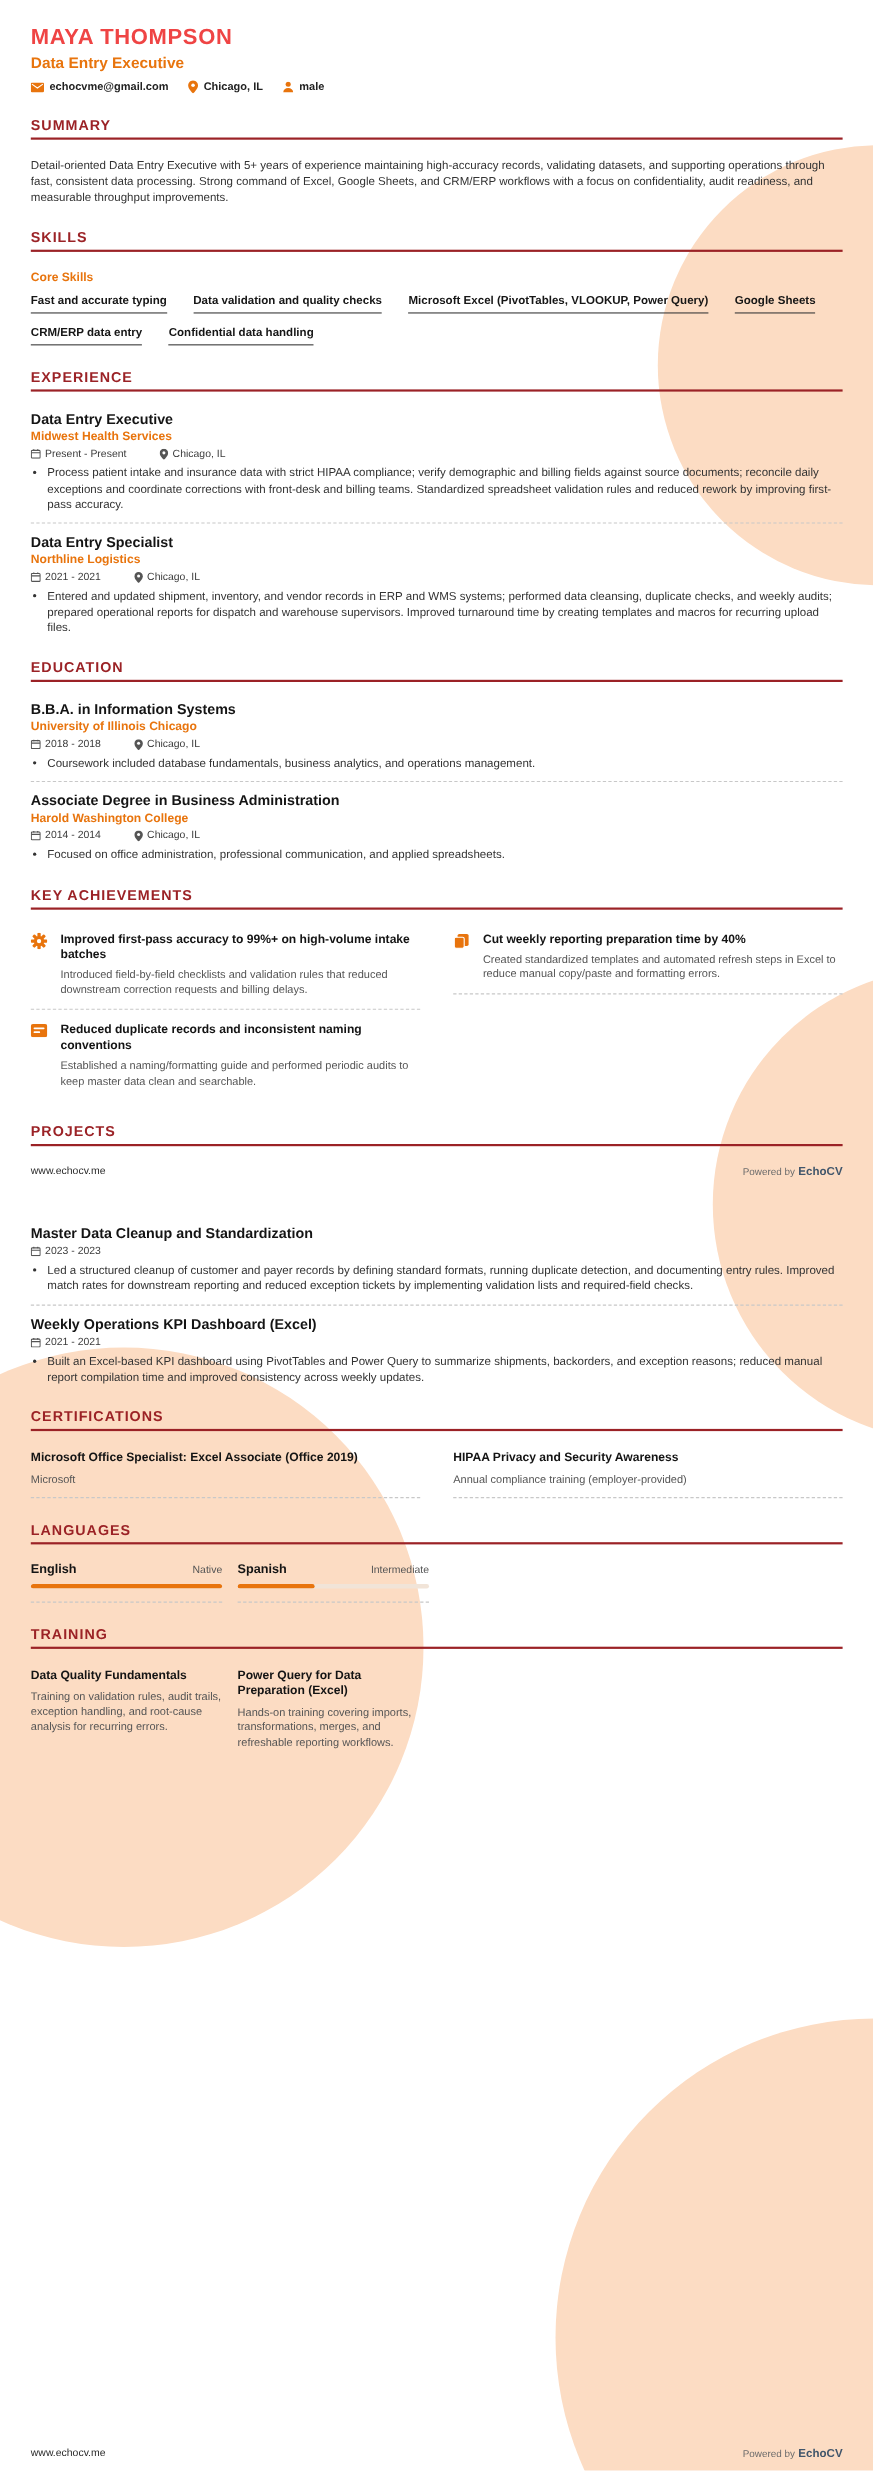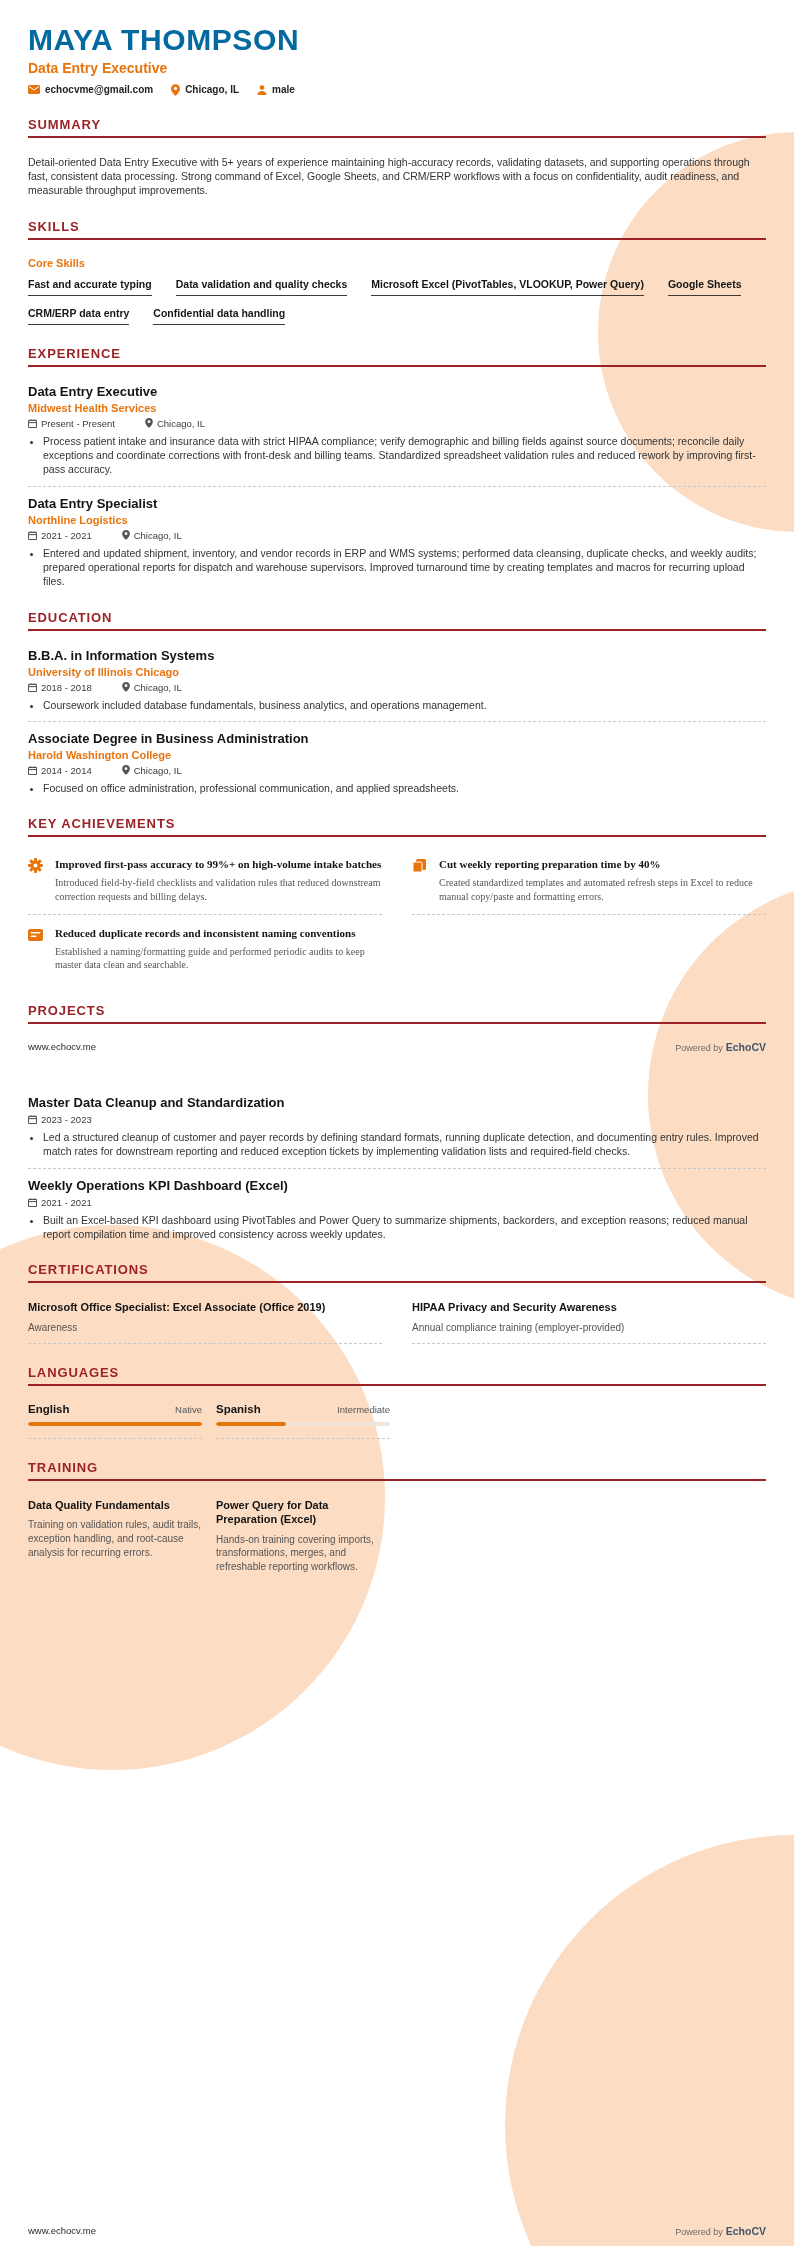--- a/index.html
+++ b/index.html
@@ -7,21 +7,21 @@
   body {
     width: 794px; height: 2246px;
     position: relative; overflow: hidden;
     font-family: "Liberation Sans", sans-serif;
     color: #1f1f1f;
   }
   .bg-circle { position: absolute; border-radius: 50%; background: #fcdcc3; z-index: 0; }
   .content { position: relative; z-index: 1; padding: 24px 28px 0 28px; }
 
   
-  .name { font-size: 30px; font-weight: 700; letter-spacing: .6px; color: #0369a1; line-height: 1.05; }
+  .name { font-size: 20px; font-weight: 700; letter-spacing: .6px; color: #ef4444; line-height: 1.05; }
   .role { font-size: 14px; font-weight: 700; color: #e8740d; margin-top: 4px; }
   .contact-row { display: flex; gap: 18px; align-items: center; margin-top: 8px; }
   .contact-item { display: flex; gap: 5px; align-items: center; font-size: 10px; font-weight: 700; color: #222; }
 
   
   .section { margin-top: 21px; }
   .section-heading {
     font-size: 13px; font-weight: 700; letter-spacing: .9px; color: #9b2226;
     padding-bottom: 4px; border-bottom: 2px solid #9b2226; margin-bottom: 17px;
   }
@@ -36,21 +36,21 @@
   .entry { margin-bottom: 2px; }
   .entry-title { font-size: 13px; font-weight: 700; color: #141414; }
   .entry-company { font-size: 11px; font-weight: 700; color: #e8740d; margin-top: 3px; }
   .entry-meta { display: flex; gap: 30px; align-items: flex-start; margin-top: 4px; }
   .meta-item { display: flex; gap: 4px; align-items: center; font-size: 9.5px; color: #3b3b3b; }
   .entry-bullets { margin: 5px 0 0 0; padding-left: 15px; }
   .entry-bullets li { font-size: 10.5px; line-height: 1.36; color: #333; }
   .divider-dashed { border: 0; border-top: 1px dashed #c8c8c8; margin: 9px 0; }
 
   
-  .ach-grid { display: grid; grid-template-columns: 1fr 1fr; column-gap: 30px; align-items: start; font-family: Liberation Serif, serif; }
+  .ach-grid { display: grid; grid-template-columns: 1fr 1fr; column-gap: 30px; align-items: start; }
   .ach-item { display: flex; gap: 10px; padding: 3px 0 10px 0; border-bottom: 1px dashed #c8c8c8; margin-bottom: 8px; }
   .ach-item.no-border { border-bottom: 0; margin-bottom: 0; }
   .ach-icon { flex: 0 0 17px; padding-top: 1px; }
   .ach-title { font-size: 11px; font-weight: 700; line-height: 1.3; color: #141414; }
   .ach-text { font-size: 10px; line-height: 1.36; color: #555; margin-top: 5px; }
 
   
   .footer-row { display: flex; justify-content: space-between; align-items: flex-start; }
   .site-link { font-size: 9.5px; color: #2b2b2b; text-decoration: none; }
   .powered { font-size: 9px; color: #6b6b6b; }
@@ -352,21 +352,21 @@
         <li>Built an Excel-based KPI dashboard using PivotTables and Power Query to summarize shipments, backorders, and exception reasons; reduced manual report compilation time and improved consistency across weekly updates.</li>
       </ul>
     </div>
   </section>
 
   <section class="section">
     <h2 class="section-heading">CERTIFICATIONS</h2>
     <div class="cert-grid">
       <div class="cert-cell">
         <div class="cert-name">Microsoft Office Specialist: Excel Associate (Office 2019)</div>
-        <div class="cert-issuer">Awareness</div>
+        <div class="cert-issuer">Microsoft</div>
       </div>
       <div class="cert-cell">
         <div class="cert-name">HIPAA Privacy and Security Awareness</div>
         <div class="cert-issuer">Annual compliance training (employer-provided)</div>
       </div>
     </div>
   </section>
 
   <section class="section">
     <h2 class="section-heading">LANGUAGES</h2>

